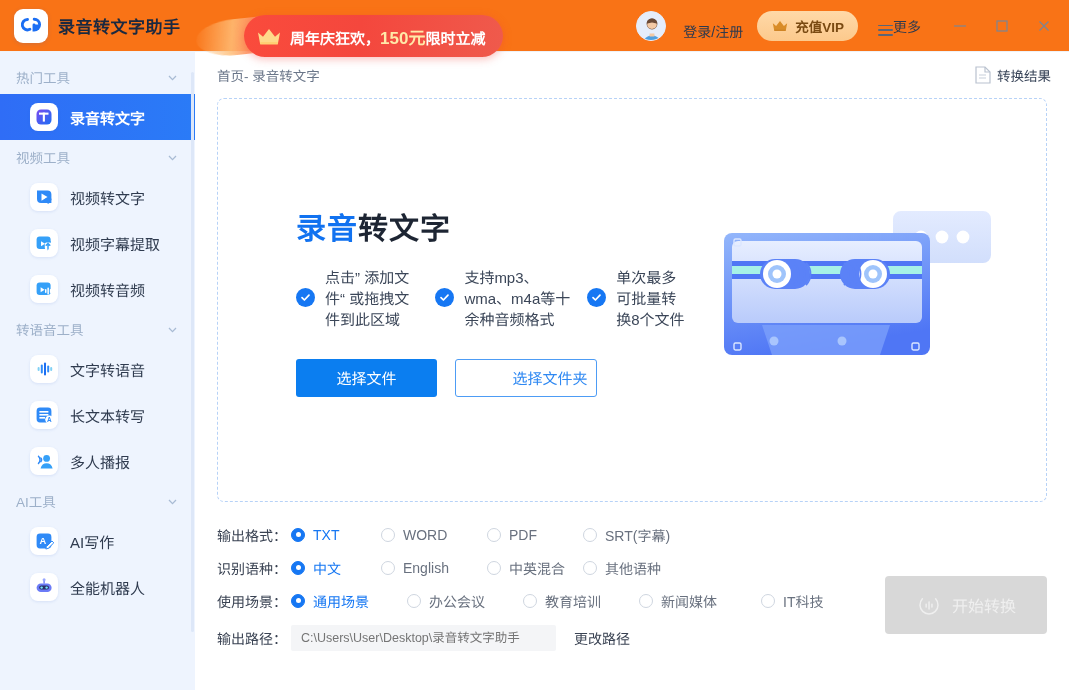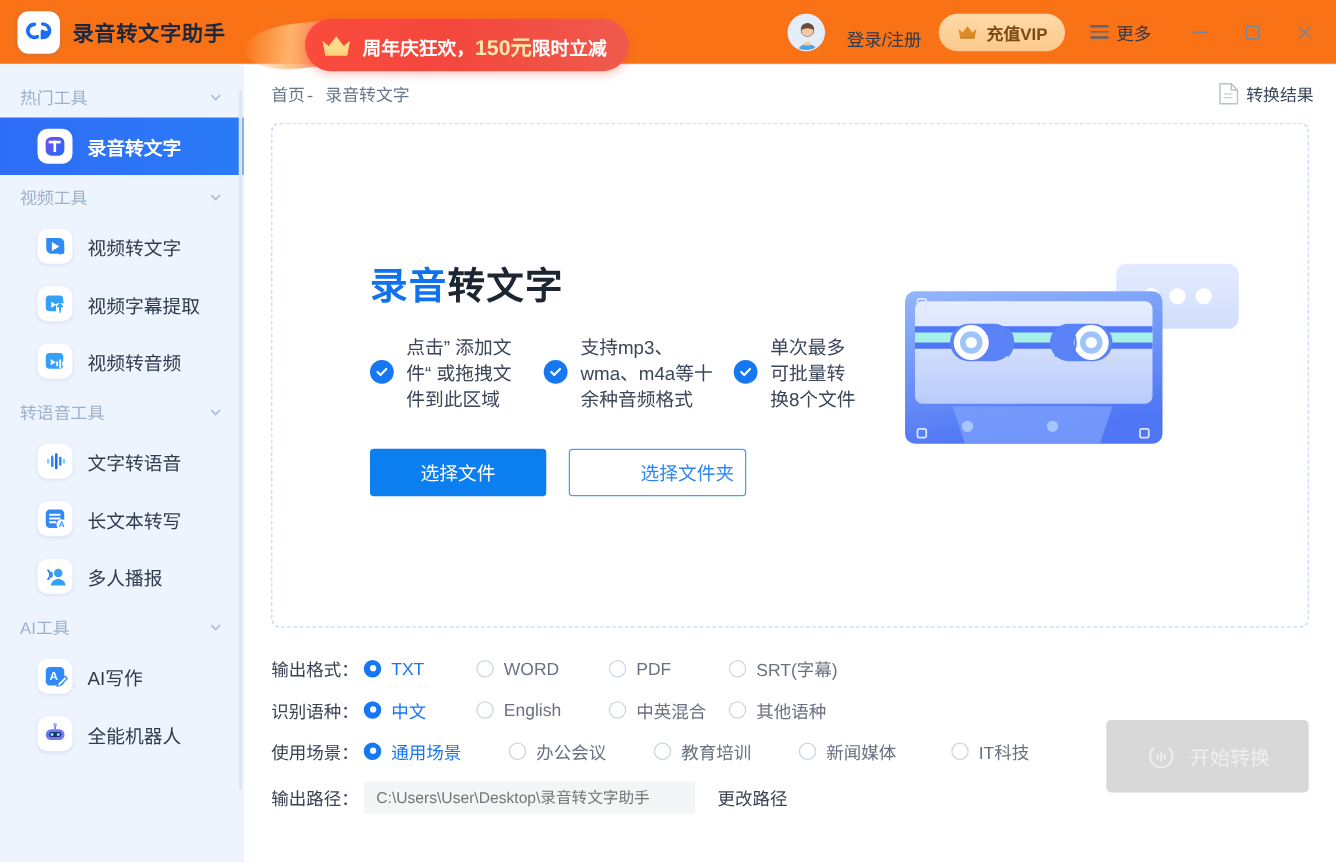--- a/index.html
+++ b/index.html
@@ -75,21 +75,21 @@
   .login-text { font-size: 14px; color: #2b3murm; }
   .login-text { color: #2e3a4e; }
   .vip-btn {
     display: flex; align-items: center; gap: 6px;
     height: 30px; padding: 0 14px; border-radius: 15px;
     background: linear-gradient(180deg, #ffd9a8 0%, #fcc98c 100%);
     cursor: pointer; margin-right: 20px;
   }
   .crown-gold { width: 18px; height: 13px; }
   .vip-text { font-size: 13.5px; color: #7a4a12; font-weight: bold; }
-  .more-btn { display: flex; align-items: center; gap: 6px; cursor: pointer; margin-right: 18px; }
+  .more-btn { display: flex; align-items: flex-end; cursor: pointer; margin-right: 18px; }
   .hamburger { width: 15px; display: flex; flex-direction: column; gap: 3px; }
   .hamburger i { display: block; height: 1.6px; background: #5b6576; border-radius: 1px; }
   .more-text { font-size: 14px; color: #2e3a4e; }
   .win-btn {
     width: 42px; height: 52px; display: flex; align-items: center; justify-content: center;
     cursor: pointer;
   }
 
   
   .body { flex: 1; display: flex; min-height: 0; }
@@ -128,21 +128,21 @@
     overflow: hidden;
   }
 
   
   .main { flex: 1; background: #ffffff; display: flex; flex-direction: column; min-width: 0; }
   .crumbbar {
     height: 46px; flex: 0 0 46px;
     display: flex; align-items: center;
     padding: 0 18px 0 22px;
   }
-  .crumb { font-size: 13.5px; color: #6a7689; font-family: Liberation Mono, monospace; }
+  .crumb { font-size: 13.5px; color: #6a7689; }
   .crumb .cur { color: #6a7689; }
   .result-link {
     margin-left: auto; display: flex; align-items: center; gap: 6px;
     font-size: 13.5px; color: #3a465a; cursor: pointer;
   }
 
   .dropzone {
     margin: 0 22px;
     height: 404px;
     border: 1px dashed #b7d2f7;

